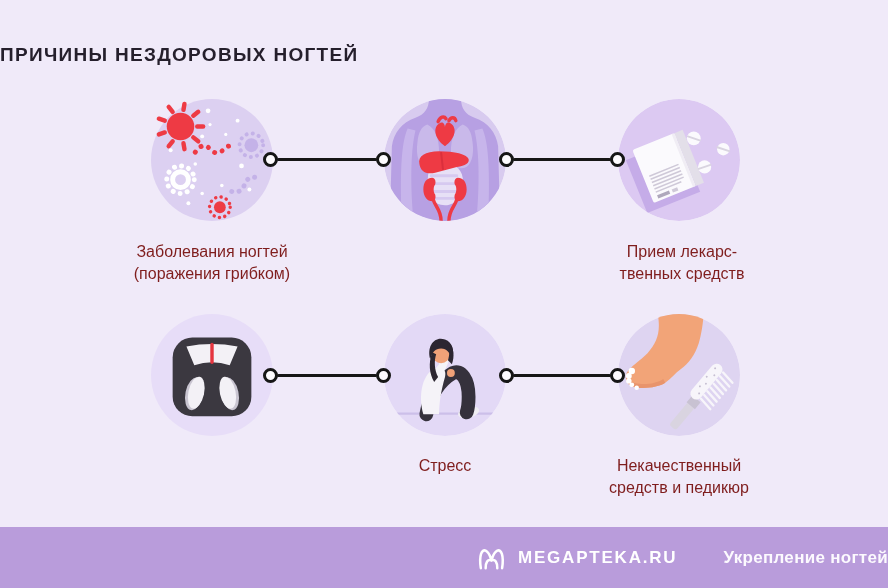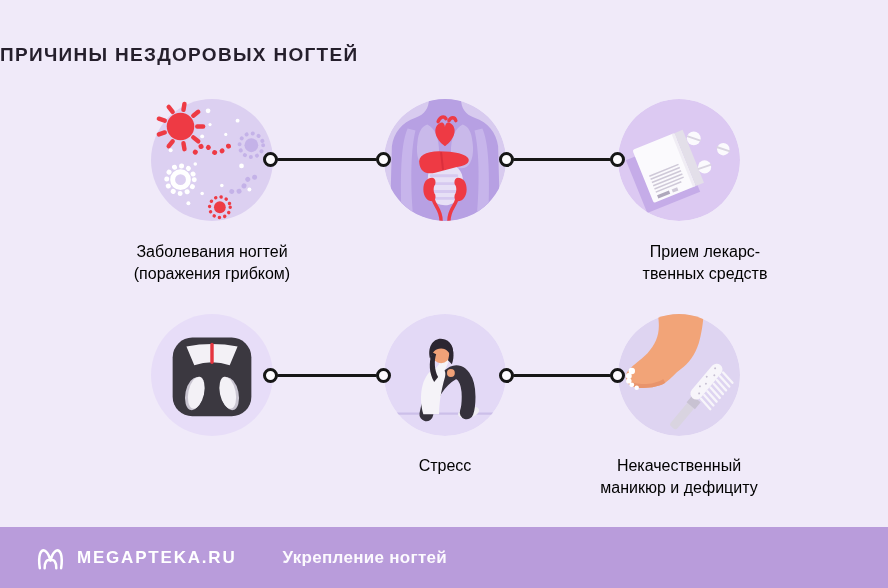--- a/index.html
+++ b/index.html
@@ -3,28 +3,28 @@
 <meta charset="utf-8">
 <style>
   html,body{margin:0;padding:0;background:#F0EAF9;}
   .stage{position:relative;width:888px;height:588px;background:#F0EAF9;overflow:hidden;
          font-family:"Liberation Sans",sans-serif;}
   .title{position:absolute;top:44px;left:0;width:100%;text-align:left;
          font-size:19px;font-weight:800;letter-spacing:1.3px;color:#251F2C;}
   .circle{position:absolute;width:122px;height:122px;}
   .circle svg{display:block;}
   .label{position:absolute;transform:translateX(-50%);width:330px;text-align:center;
-         font-size:16px;line-height:22px;color:#000000;white-space:pre-line;}
+         font-size:16px;line-height:22px;color:#7f1d1d;white-space:pre-line;}
   .connector{position:absolute;height:0;}
   .cline{position:absolute;left:7px;right:7px;top:-1.5px;height:3px;background:#161616;border-radius:2px;}
   .dot{position:absolute;width:9px;height:9px;border:3px solid #161616;border-radius:50%;
        background:#FDFBFE;top:-7.5px;}
   .dot.l{left:-7px;} .dot.r{right:-7px;}
   .footer{position:absolute;left:0;top:527px;width:888px;height:61px;background:#B99CDB;
-          display:flex;align-items:center;}
+          display:flex;align-items:center;justify-content:flex-end;}
   .logo{margin-left:34px;flex:0 0 auto;}
   .brand{margin-left:12px;color:#FFFFFF;font-weight:800;font-size:17px;letter-spacing:1.8px;}
   .tagline{margin-left:46px;color:#FCFAFE;font-weight:700;font-size:17px;letter-spacing:0.3px;}
 </style>
 </head>
 <body>
 
 <div class="stage">
 
   <div class="title">ПРИЧИНЫ НЕЗДОРОВЫХ НОГТЕЙ</div>
@@ -237,25 +237,25 @@
     <div class="dot r"></div>
   </div>
   <div class="connector" style="left:506px;top:375px;width:112px">
     <div class="cline"></div>
     <div class="dot l"></div>
     <div class="dot r"></div>
   </div>
 
   <div class="label" style="left:212px;top:241px">Заболевания ногтей
 (поражения грибком)</div>
-  <div class="label" style="left:705px;top:241px">Прием лекарс-
+  <div class="label" style="left:682px;top:241px">Прием лекарс-
 твенных средств</div>
   <div class="label" style="left:445px;top:455px">Стресс</div>
   <div class="label" style="left:679px;top:455px">Некачественный
-маникюр и дефициту</div>
+средств и педикюр</div>
 
   <div class="footer">
     <svg class="logo" width="31" height="31" viewBox="0 0 32 32">
       <g fill="none" stroke="#FFFFFF" stroke-width="2.6" stroke-linecap="round" stroke-linejoin="round">
         <path d="M6,27 C4,14 7,7 11,9 C15,11 15.5,15 17,19 C18.5,15 19,11 23,9 C27,7 30,14 28,27"></path>
         <path d="M11,27 C11,21 13,17.5 17,19 C21,17.5 23,21 23,27"></path>
       </g>
     </svg>
     <div class="brand">MEGAPTEKA.RU</div>
     <div class="tagline">Укрепление ногтей</div>

